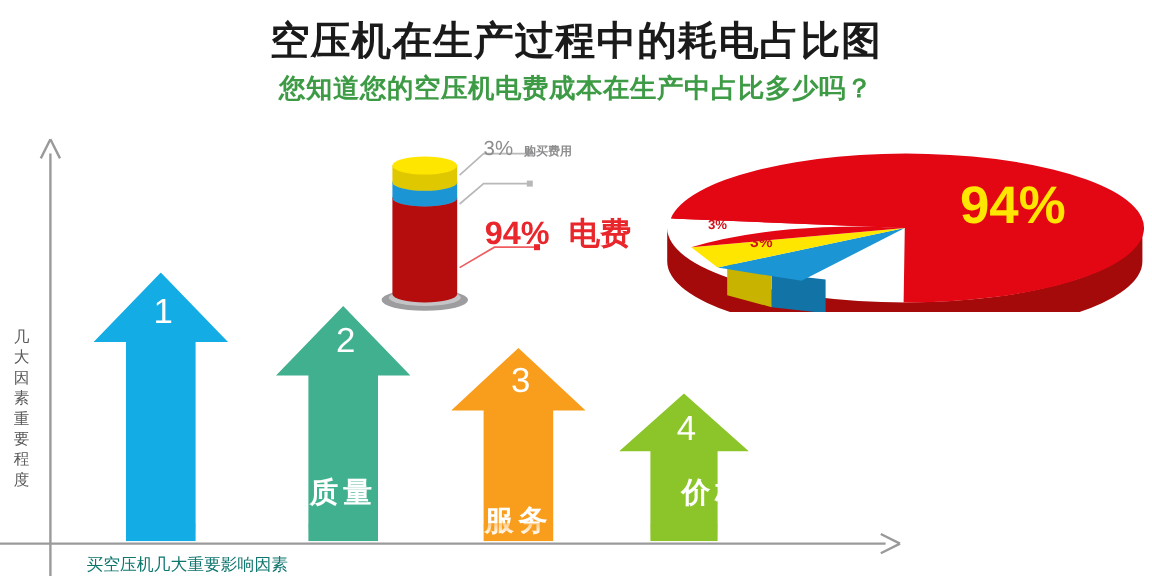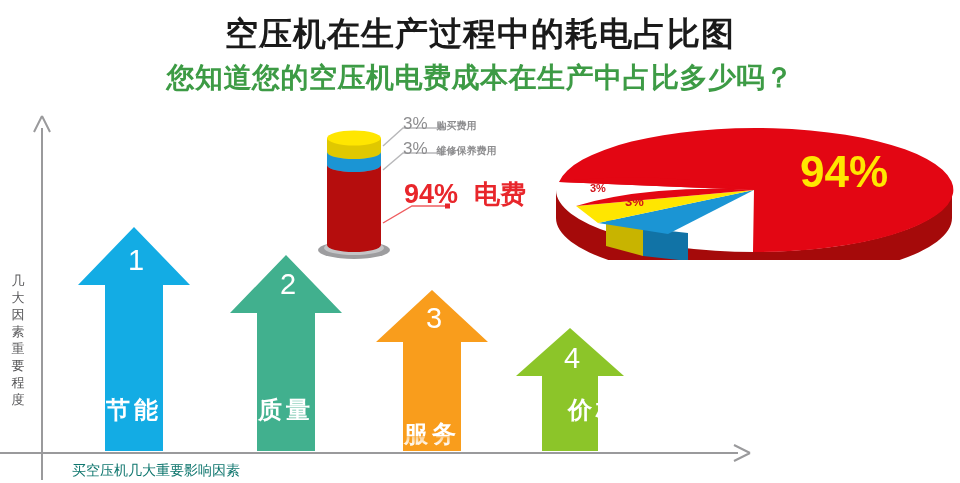--- a/index.html
+++ b/index.html
@@ -16,21 +16,21 @@
   .title{
     position:absolute;left:0;top:2px;width:960px;
     text-align:center;
     font-size:33px;font-weight:bold;color:#1a1a1a;
     letter-spacing:1px;
     white-space:nowrap;
   }
   .subtitle{
     position:absolute;left:0;top:49px;width:960px;
     text-align:center;
-    font-size:28px;font-weight:bold;color:#3d9b45;
+    font-size:22px;font-weight:bold;color:#3d9b45;
     letter-spacing:0.5px;
     white-space:nowrap;
   }
 
   
   .axis-svg{position:absolute;left:0;top:0;width:960px;height:483px;pointer-events:none;}
   .ylabel{
     position:absolute;left:8px;top:262px;
     width:20px;
     font-size:13px;color:#58585a;
@@ -128,21 +128,20 @@
   </div>
 
   <div class="xlabel">买空压机几大重要影响因素</div>
 
   <div class="arrow-wrap" style="left:78px;top:217px;">
     <svg class="arrow-svg" width="112" height="224" viewBox="0 0 112 224">
       <polygon points="56,0 112,58 85,58 85,224 27,224 27,58 0,58" fill="#13ace4"></polygon>
     </svg>
   </div>
   <div class="arrow-num" style="left:116px;top:234px;">1</div>
-  <div class="arrow-cap" style="left:78px;top:384px;width:112px;">节能</div>
   <div class="arrow-refl" style="left:105px;top:426px;width:58px;background:linear-gradient(to bottom,rgba(19,172,228,0.55),rgba(19,172,228,0.02));"></div>
 
   <div class="arrow-wrap" style="left:230px;top:245px;">
     <svg class="arrow-svg" width="112" height="196" viewBox="0 0 112 196">
       <polygon points="56,0 112,58 85,58 85,196 27,196 27,58 0,58" fill="#41b08e"></polygon>
     </svg>
   </div>
   <div class="arrow-num" style="left:268px;top:258px;">2</div>
   <div class="arrow-cap" style="left:230px;top:384px;width:112px;">质量</div>
   <div class="arrow-refl" style="left:257px;top:426px;width:58px;background:linear-gradient(to bottom,rgba(65,176,142,0.55),rgba(65,176,142,0.02));"></div>
@@ -187,23 +186,20 @@
     <rect x="439" y="115.5" width="5" height="5" fill="#b8b8ba"></rect>
     <polyline points="383,160 403,143 441,143" fill="none" stroke="#b8b8ba" stroke-width="1.4"></polyline>
     <rect x="439" y="140.5" width="5" height="5" fill="#b8b8ba"></rect>
     <polyline points="383,213 412,196 447,196" fill="none" stroke="#ef5d60" stroke-width="1.4"></polyline>
     <rect x="445" y="193.5" width="5" height="5" fill="#e8262b"></rect>
   </svg>
 
   <div class="callout" style="left:403px;top:104px;">
     <span class="pct">3%</span><span class="lbl">购买费用</span>
   </div>
-  <div class="callout" style="left:403px;top:129px;">
-    <span class="pct">3%</span><span class="lbl">维修保养费用</span>
-  </div>
   <div class="callout-red" style="left:404px;top:167px;">
     <span class="pct">94%</span><span class="lbl">电费</span>
   </div>
 
   <div class="pie">
     <svg width="412" height="142" viewBox="0 0 412 142">
 
       <path d="M8 72 A198 62 0 0 0 404 72 L404 100 A198 62 0 0 1 8 100 Z" fill="#a50a0a"></path>
 
       <path d="M95 110 L95 138 L140 143 L140 115 Z" fill="#1173a6"></path>

